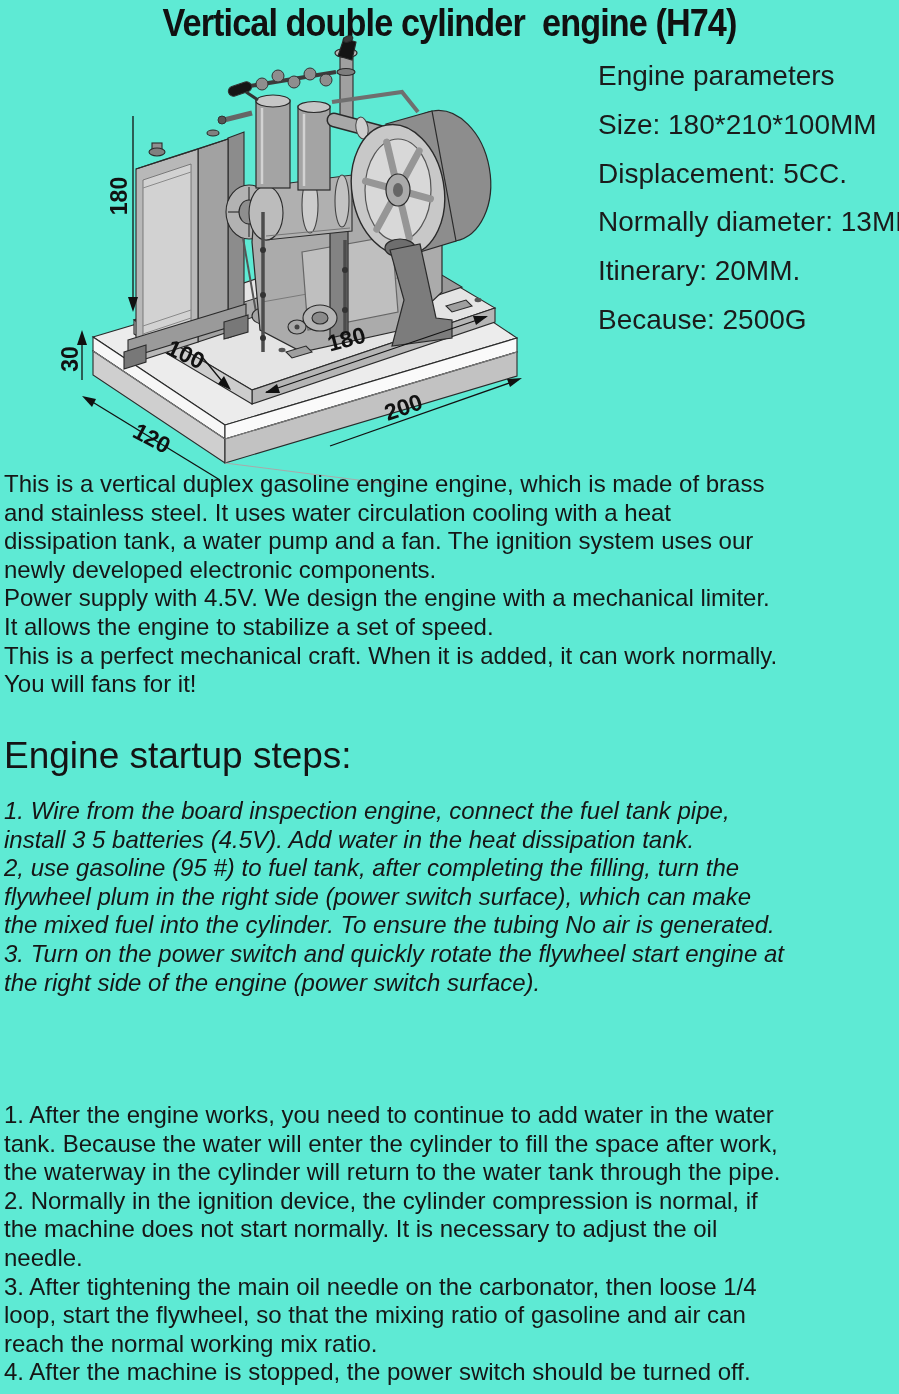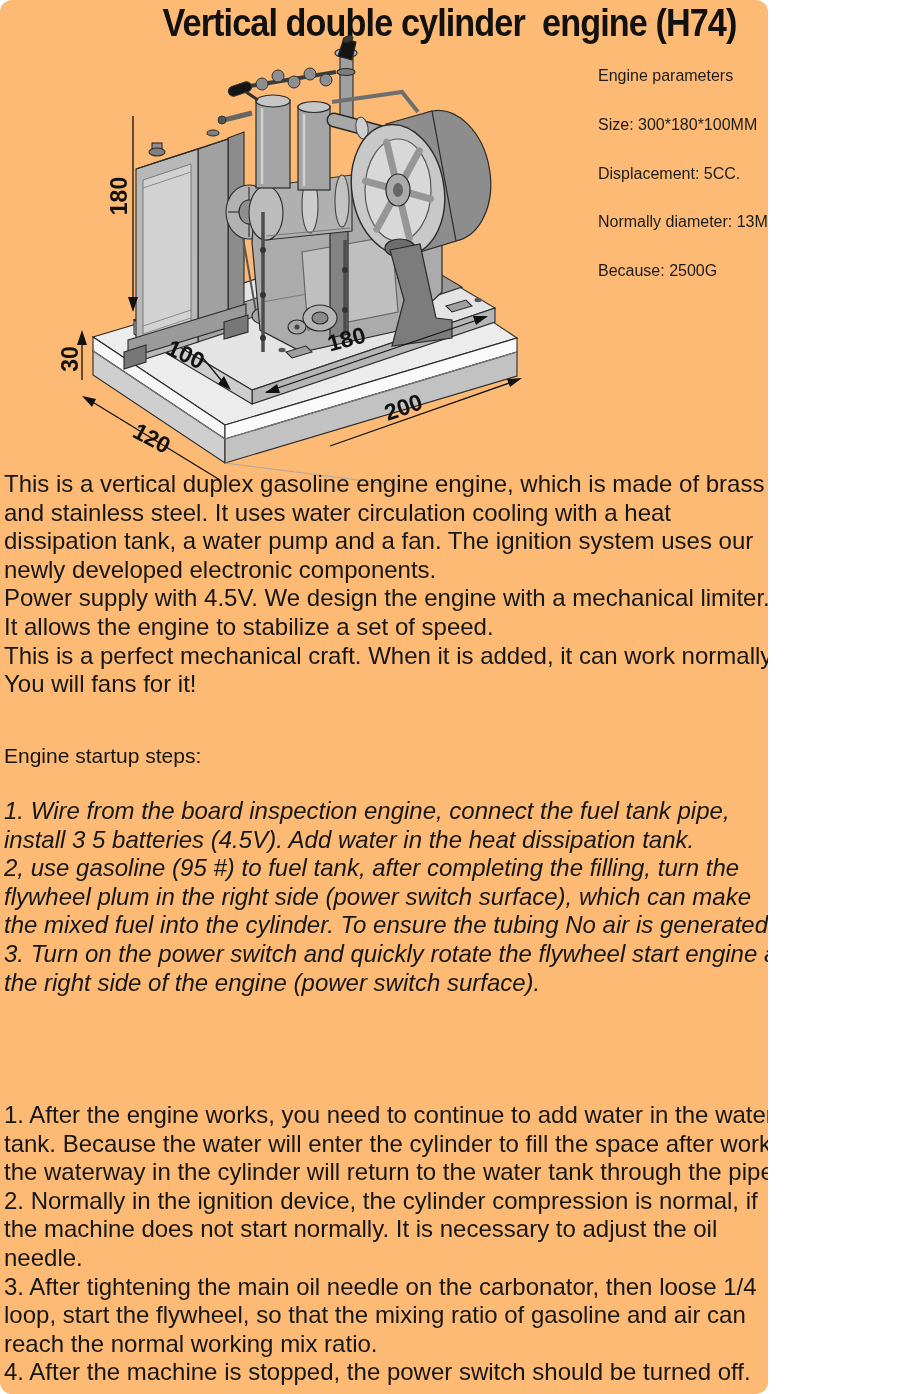--- a/index.html
+++ b/index.html
@@ -1,50 +1,49 @@
 <!DOCTYPE html>
 <html><head>
 <meta charset="utf-8">
 <style>
   html,body{margin:0;padding:0;}
   body{background:#ffffff;}
   #page{
     position:relative;
-    width:768px;height:1394px;
-    background:#fdba74;
+    width:899px;height:1394px;
+    background:#5eead4;
     overflow:hidden;
     font-family:"Liberation Sans","DejaVu Sans",sans-serif;
     color:#161616;
-    border-radius:12px;
   }
   .title{
     position:absolute;top:2px;left:0;width:899px;
     text-align:center;
     font-size:38px;font-weight:bold;letter-spacing:-1px;
     transform:scaleX(0.9);transform-origin:50% 50%;
     white-space:pre;
     color:#111;
   }
   #drawing{position:absolute;top:0;left:0;z-index:1;}
   .params{
     position:absolute;left:598px;top:52px;width:300px;z-index:2;
-    font-size:16px;color:#1b1b1b;
+    font-size:28px;color:#1b1b1b;
   }
   .params div{height:48.8px;line-height:48.8px;white-space:pre;}
   .bodytext{
     position:absolute;left:4px;z-index:2;
     font-size:24px;line-height:28.6px;
     white-space:pre;color:#161616;
   }
   .desc{top:470px;}
   .steps{top:797px;font-style:italic;}
   .prec-body{top:1101px;}
   .sechead{
     position:absolute;left:4px;z-index:2;
-    font-size:21px;line-height:34px;white-space:pre;color:#141414;
+    font-size:37px;line-height:34px;white-space:pre;color:#141414;
   }
   .startup-head{top:739px;}
   .prec-head{top:1036px;}
 </style>
 </head>
 <body>
 
 <div id="page">
 
   <div class="title">Vertical double cylinder  engine (H74)</div>
@@ -232,23 +231,24 @@
       <g>
         <line x1="330" y1="446" x2="518" y2="380" stroke="#111" stroke-width="1.3"></line>
         <polygon points="522,378 510,387 507,379" fill="#111"></polygon>
         <text x="404" y="415" text-anchor="middle" transform="rotate(-19 404 409)">200</text>
       </g>
     </g>
   </svg>
 
   <div class="params">
     <div>Engine parameters</div>
-    <div>Size: 300*180*100MM</div>
+    <div>Size: 180*210*100MM</div>
     <div>Displacement: 5CC.</div>
     <div>Normally diameter: 13MM.</div>
+    <div>Itinerary: 20MM.</div>
     <div>Because: 2500G</div>
   </div>
 
   <div class="bodytext desc">This is a vertical duplex gasoline engine engine, which is made of brass
 and stainless steel. It uses water circulation cooling with a heat
 dissipation tank, a water pump and a fan. The ignition system uses our
 newly developed electronic components.
 Power supply with 4.5V. We design the engine with a mechanical limiter.
 It allows the engine to stabilize a set of speed.
 This is a perfect mechanical craft. When it is added, it can work normally.

